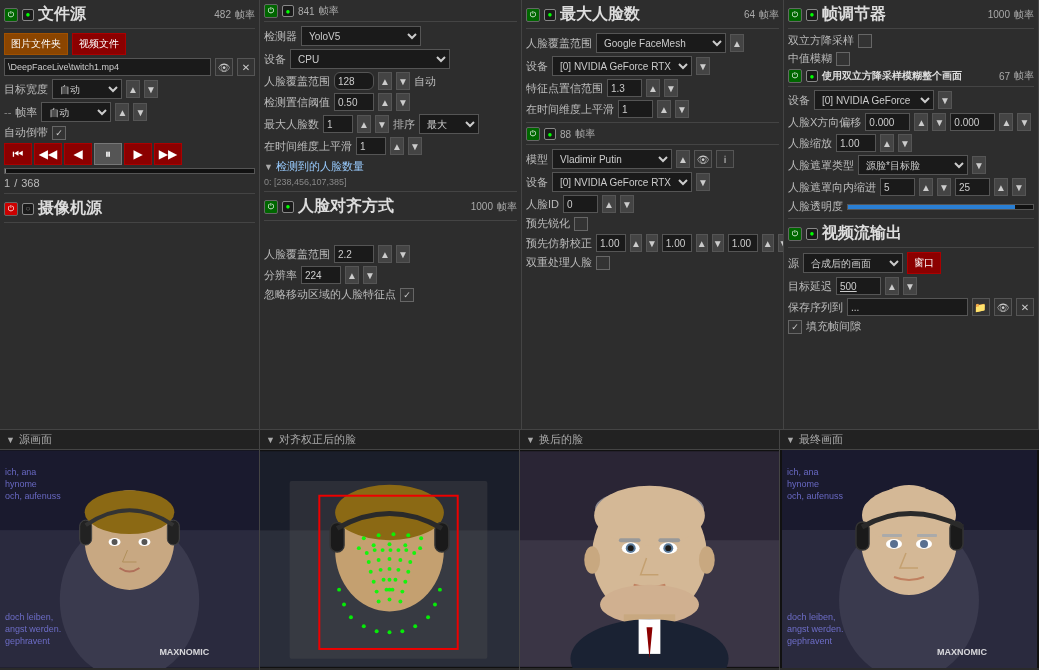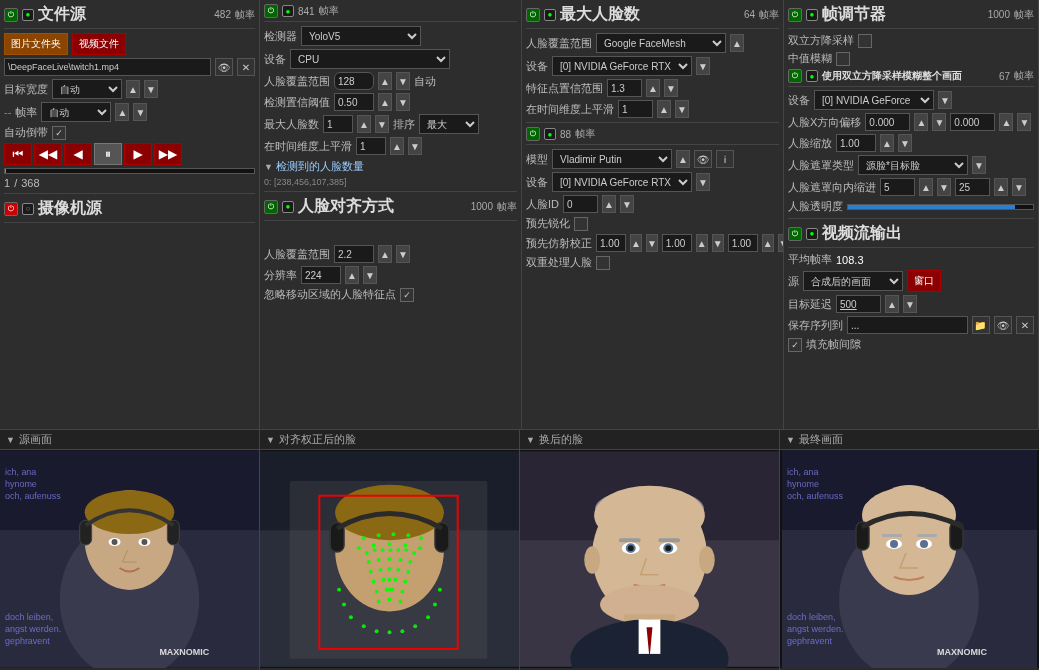--- a/index.html
+++ b/index.html
@@ -546,24 +546,20 @@
       <div class="slider-track" style="width:100px;">
         <div class="slider-fill" style="width:90%;"></div>
       </div>
     </div>
     <div class="separator"></div>
 
     <div class="panel-header">
       <span class="power-btn green">⏻</span>
       <span class="checkbox-dot">●</span>
       <span class="panel-title">视频流输出</span>
-    </div>
-    <div class="row">
-      <span class="label">平均帧率</span>
-      <span class="label" style="color:#fff;">108.3</span>
     </div>
     <div class="row">
       <span class="label">源</span>
       <select class="dropdown" style="width:100px;">
         <option>合成后的画面</option>
       </select>
       <button class="btn-red" style="font-size:10px;">窗口</button>
     </div>
     <div class="row">
       <span class="label">目标延迟</span>

